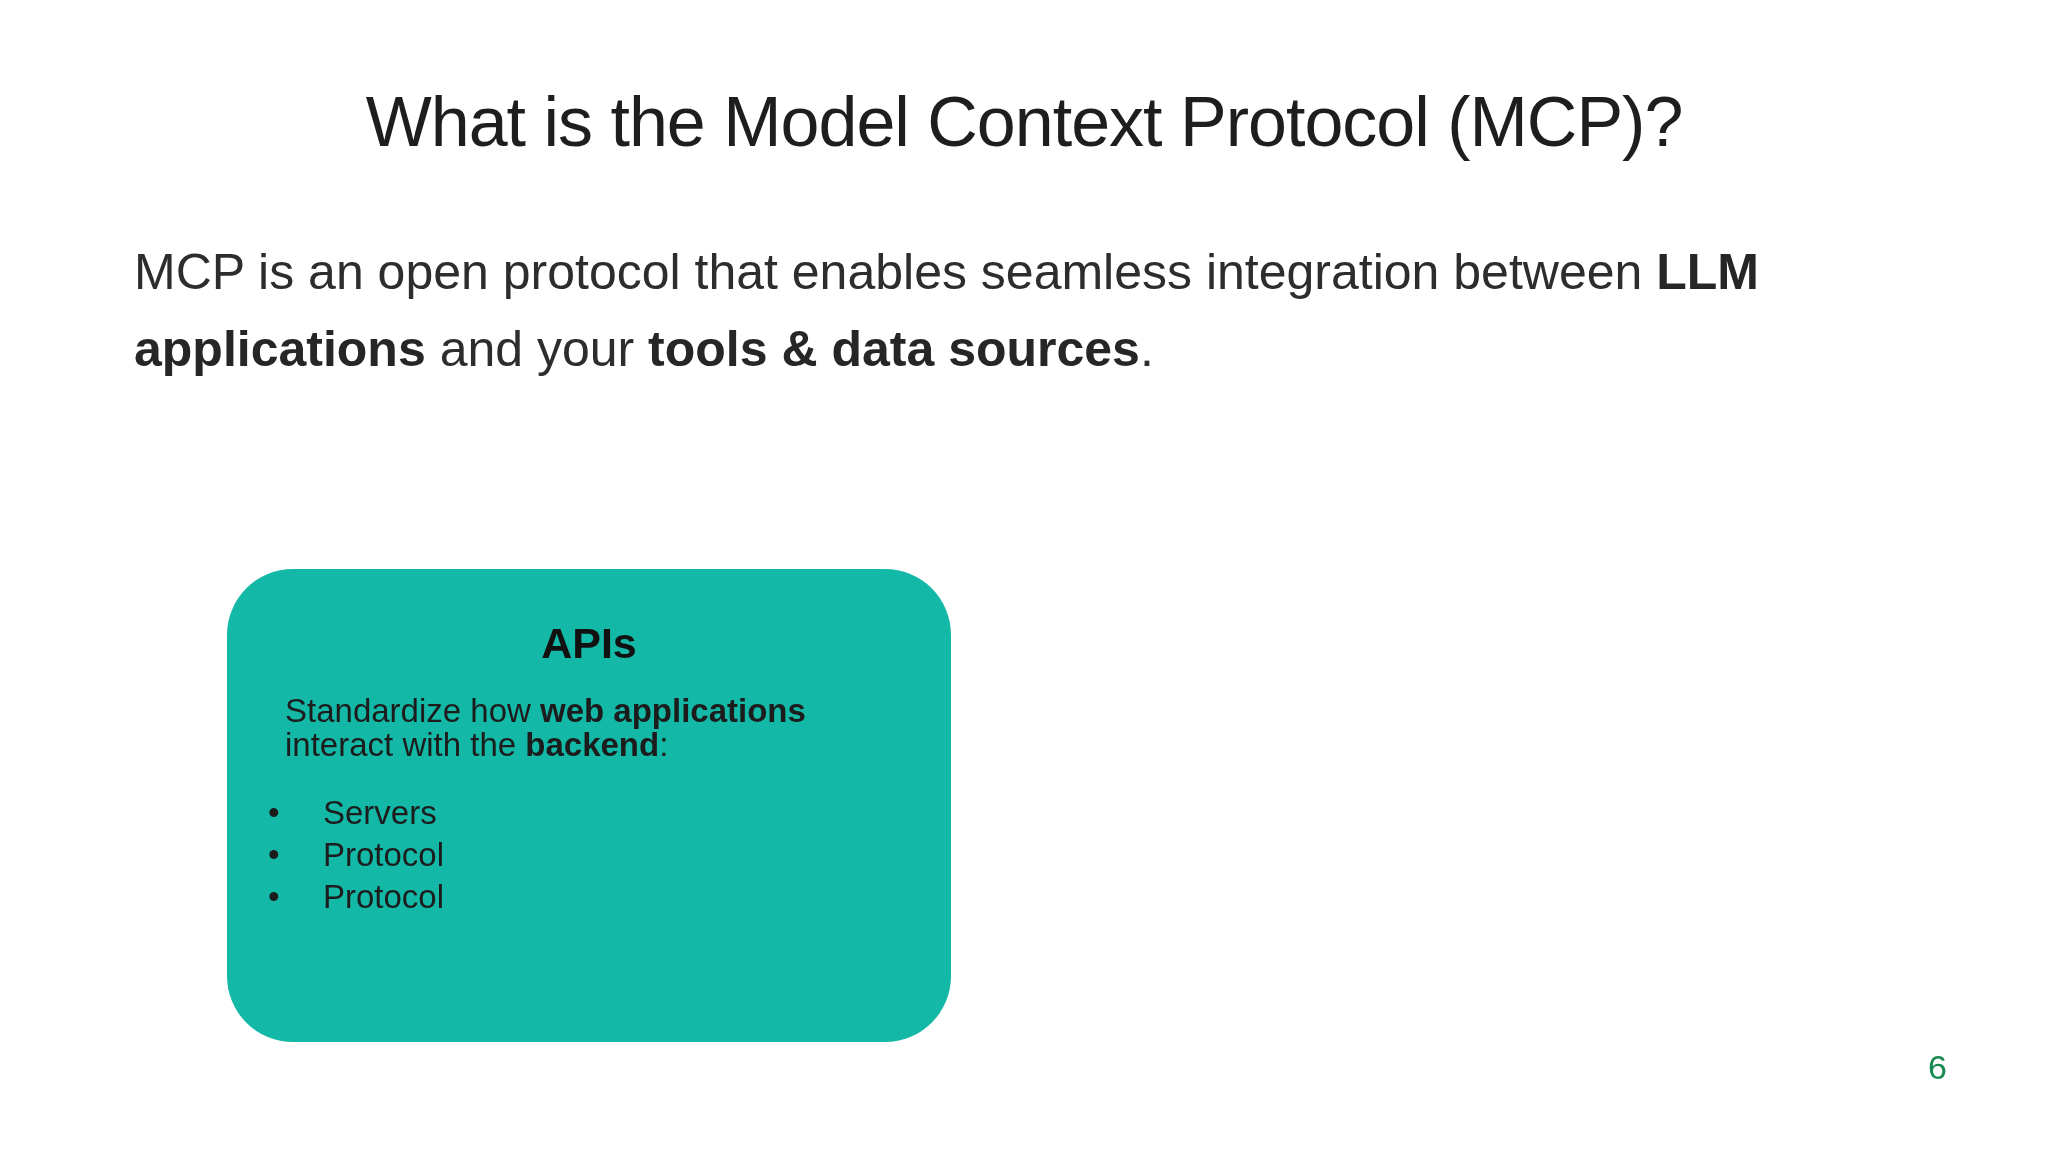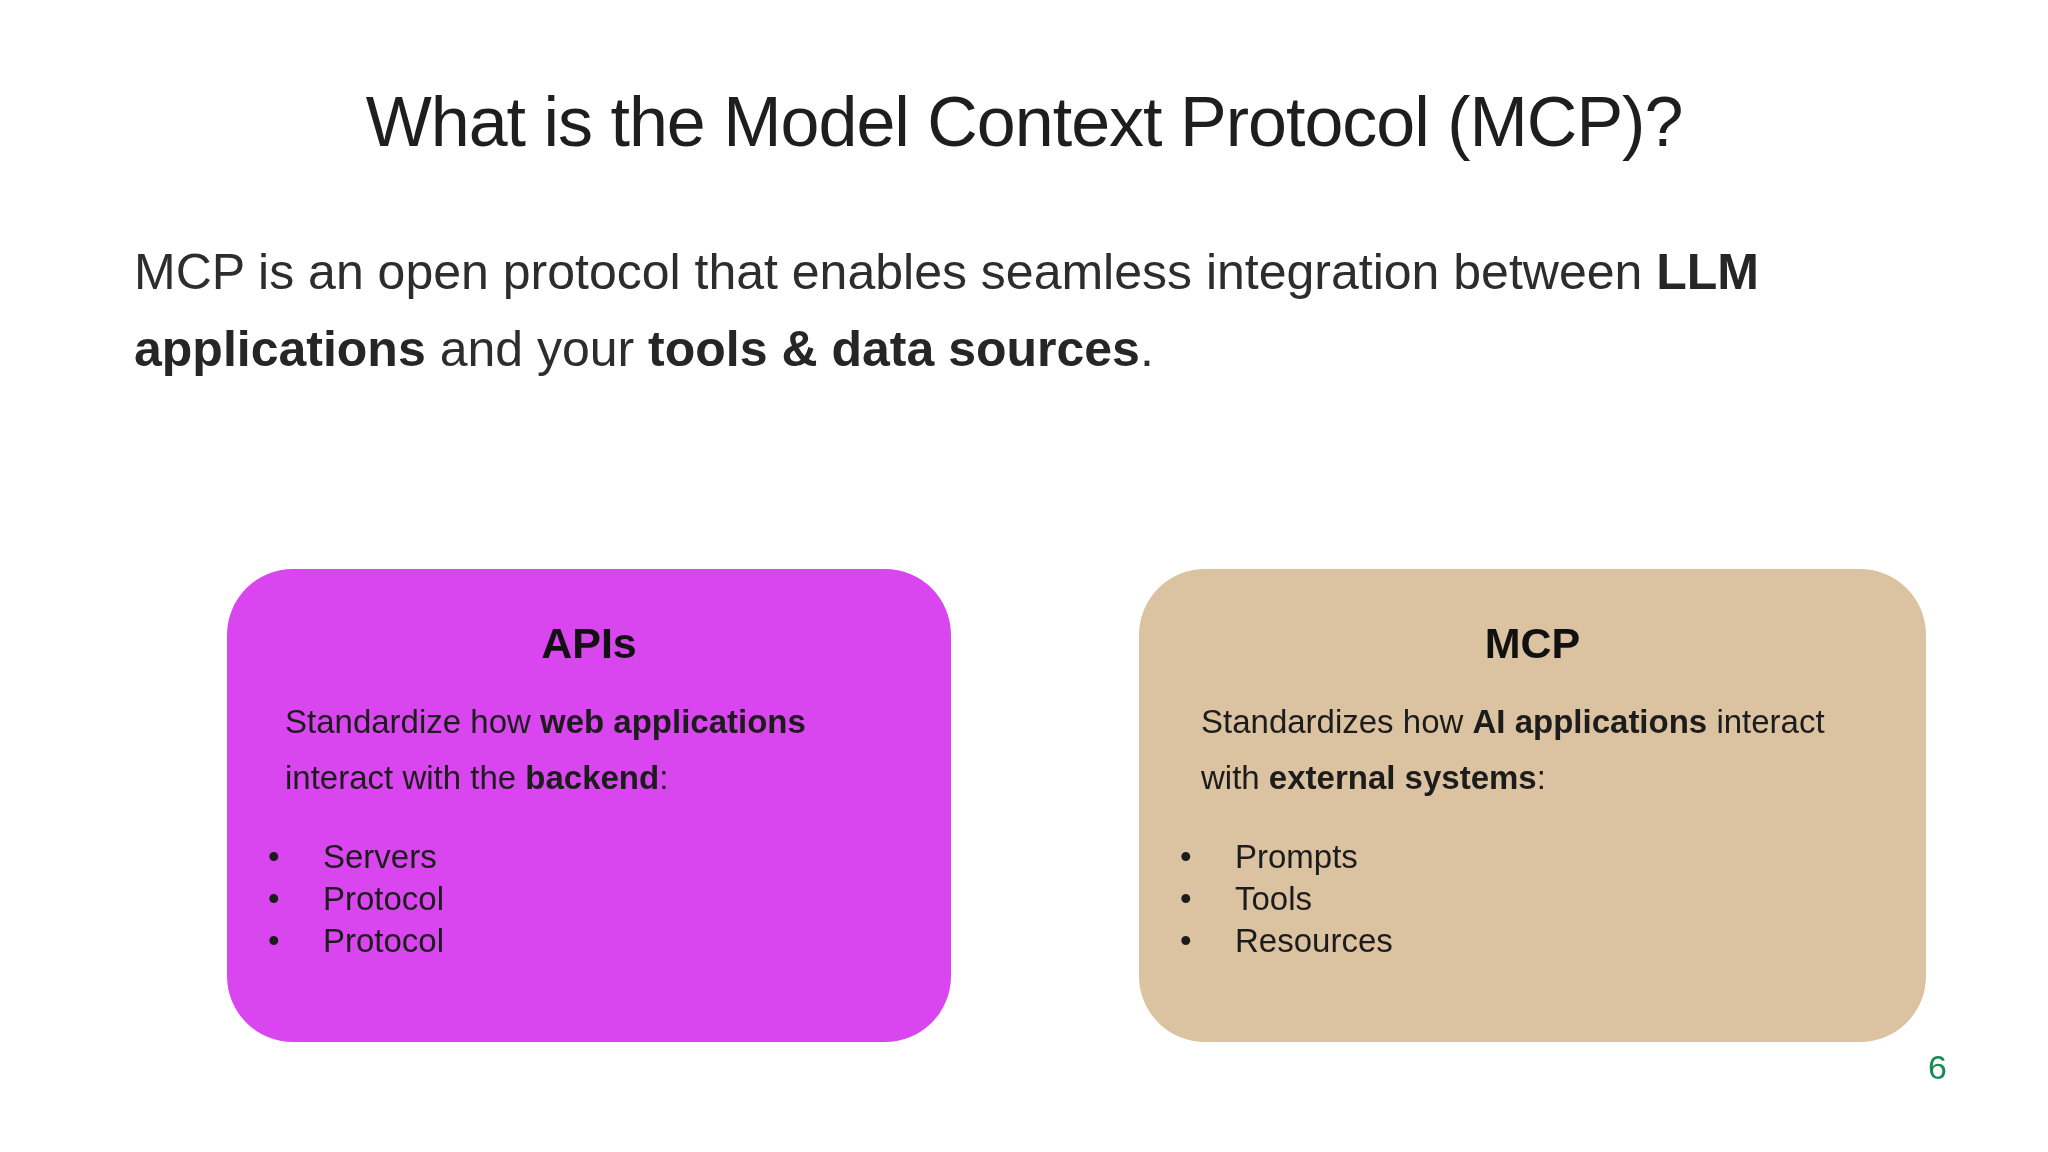--- a/index.html
+++ b/index.html
@@ -50,21 +50,21 @@
   .card-title {
     margin-top: 50px;
     text-align: center;
     font-size: 43px;
     font-weight: 700;
     color: #111111;
   }
   .card-desc {
     margin: 26px 38px 0 58px;
     font-size: 33px;
-    line-height: 56px;
+    line-height: 34px;
     color: #1c1c1c;
     font-weight: 400;
   }
   .card-mcp .card-desc { margin-left: 62px; }
   .card-desc b { font-weight: 700; }
   .card-bullets {
     margin-top: 30px;
     padding-left: 41px;
     list-style: none;
   }
@@ -92,35 +92,26 @@
 </style>
 </head>
 <body>
 
 <div class="slide">
 
   <h1 class="slide-title">What is the Model Context Protocol (MCP)?</h1>
 
   <p class="slide-subtitle"><span>MCP is an open protocol that enables seamless integration between </span><b>LLM applications</b><span> and your </span><b>tools &amp; data sources</b><span>.</span></p>
 
-  <div class="card card-apis" style="background-color: #d946ef;">
+  <div class="card card-apis" style="background-color: #14b8a6;">
     <h2 class="card-title">APIs</h2>
     <p class="card-desc"><span>Standardize how </span><b>web applications</b><span> interact with the </span><b>backend</b><span>:</span></p>
     <ul class="card-bullets">
       <li>Servers</li>
       <li>Protocol</li>
       <li>Protocol</li>
     </ul>
   </div>
 
-  <div class="card card-mcp" style="background-color: rgb(219, 194, 160);">
-    <h2 class="card-title">MCP</h2>
-    <p class="card-desc"><span>Standardizes how </span><b>AI applications</b><span> interact with </span><b>external systems</b><span>:</span></p>
-    <ul class="card-bullets">
-      <li>Prompts</li>
-      <li>Tools</li>
-      <li>Resources</li>
-    </ul>
-  </div>
 
   <div class="page-number" style="color: rgb(23, 138, 82);">6</div>
 
 </div>
 
 </body></html>

